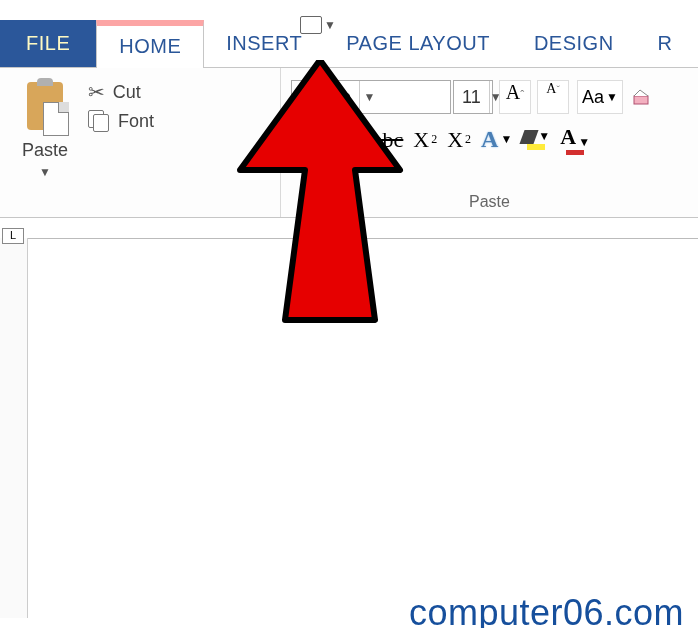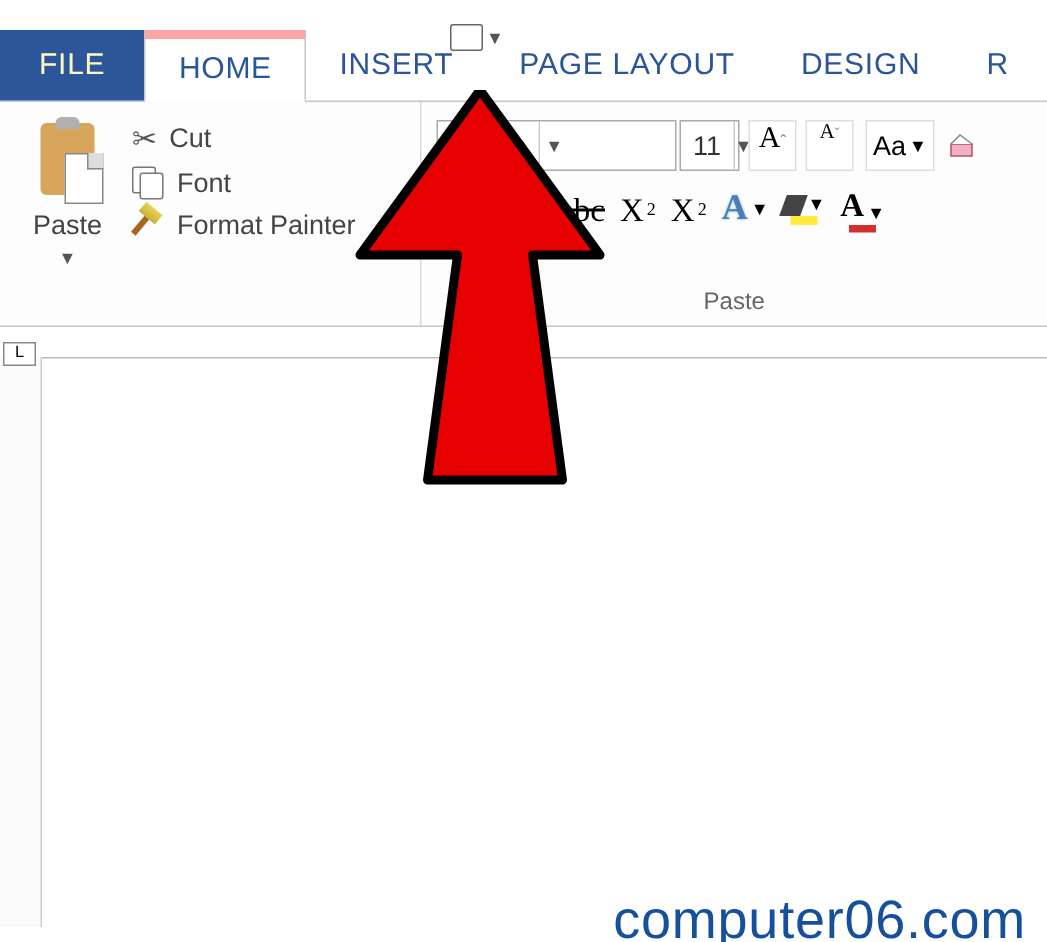--- a/index.html
+++ b/index.html
@@ -125,27 +125,20 @@
             <span class="scissors">✂</span>
             <span>Cut</span>
           </div>
           <div class="clip-item">
             <span class="copy-icon">
                 <span class="b one"></span>
                 <span class="b two"></span>
               </span>
             <span>Font</span>
           </div>
-          <div class="clip-item">
-            <span class="brush">
-                <div class="bristle"></div>
-                <div class="handle"></div>
-              </span>
-            <span>Format Painter</span>
-          </div>
         </div>
       </div>
     </div>
 
     <div class="group" style="flex:1">
       <div class="group-body" style="flex-direction:column;">
         <div class="font-top">
           <div class="combo font-name">
             <div class="text">ew Ro</div>
             <div class="dd">▼</div>

